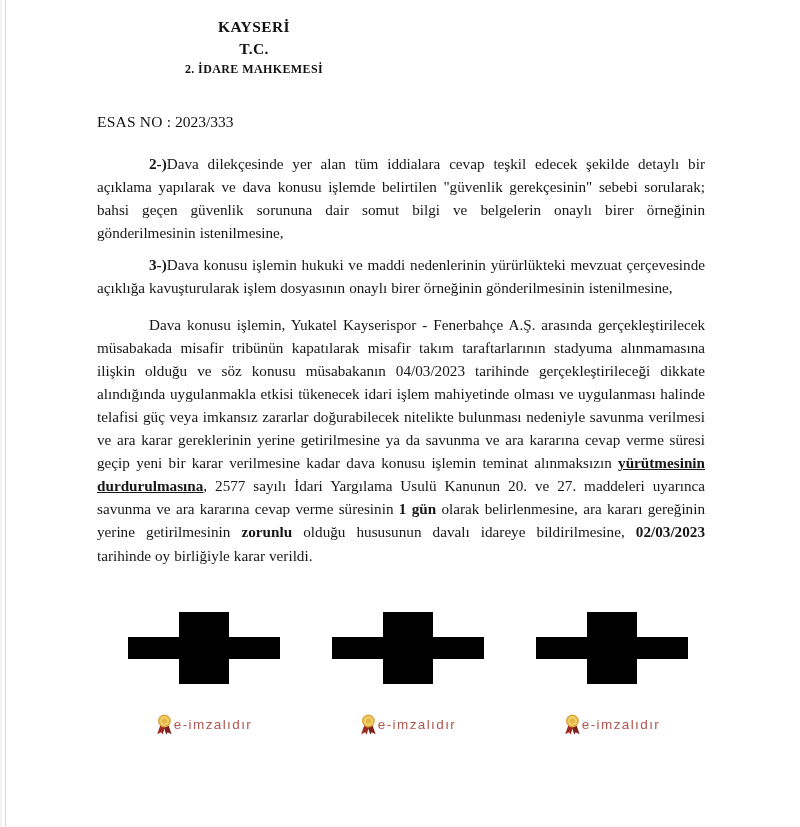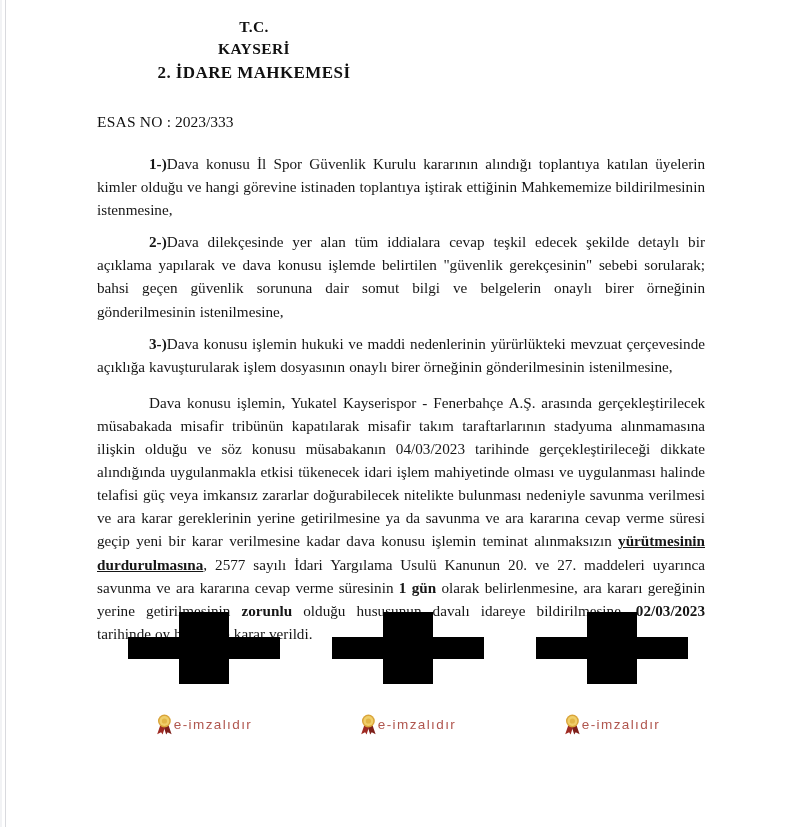--- a/index.html
+++ b/index.html
@@ -55,21 +55,21 @@
     top: 16px;
   }
   .doc-header .hline {
     font-weight: bold;
     font-size: 15.5px;
     letter-spacing: 0.4px;
     line-height: 1.45;
     color: #111;
   }
   .doc-header .hline.l3 {
-    font-size: 17px;
+    font-size: 12px;
   }
 
   .case-no {
     position: absolute;
     left: 97px;
     top: 113px;
     font-size: 15.5px;
     color: #111;
   }
   .case-no .lbl {
@@ -181,33 +181,32 @@
 </style>
 </head>
 <body>
 
 <div class="scan-edge2"></div>
 <div class="scan-edge"></div>
 
 <div class="page">
 
   <div class="doc-header">
+    <div class="hline">KAYSERİ</div>
     <div class="hline">T.C.</div>
-    <div class="hline">KAYSERİ</div>
     <div class="hline l3">2. İDARE MAHKEMESİ</div>
   </div>
 
   <div class="case-no">
     <span class="lbl">ESAS NO :</span>
     <span class="val">2023/333</span>
   </div>
 
   <div class="body-area">
 
-    <p class="para"><span class="num">1-)</span><span>Dava konusu İl Spor Güvenlik Kurulu kararının alındığı toplantıya katılan üyelerin kimler olduğu ve hangi görevine istinaden toplantıya iştirak ettiğinin Mahkememize bildirilmesinin istenmesine,</span></p>
 
     <p class="para"><span class="num">2-)</span><span>Dava dilekçesinde yer alan tüm iddialara cevap teşkil edecek şekilde detaylı bir açıklama yapılarak ve dava konusu işlemde belirtilen "güvenlik gerekçesinin" sebebi sorularak; bahsi geçen güvenlik sorununa dair somut bilgi ve belgelerin onaylı birer örneğinin gönderilmesinin istenilmesine,</span></p>
 
     <p class="para last-numbered"><span class="num">3-)</span><span>Dava konusu işlemin hukuki ve maddi nedenlerinin yürürlükteki mevzuat çerçevesinde açıklığa kavuşturularak işlem dosyasının onaylı birer örneğinin gönderilmesinin istenilmesine,</span></p>
 
     <p class="para main"><span>Dava konusu işlemin, Yukatel Kayserispor - Fenerbahçe A.Ş. arasında gerçekleştirilecek müsabakada misafir tribünün kapatılarak misafir takım taraftarlarının stadyuma alınmamasına ilişkin olduğu ve söz konusu müsabakanın 04/03/2023 tarihinde gerçekleştirileceği dikkate alındığında uygulanmakla etkisi tükenecek idari işlem mahiyetinde olması ve uygulanması halinde telafisi güç veya imkansız zararlar doğurabilecek nitelikte bulunması nedeniyle savunma verilmesi ve ara karar gereklerinin yerine getirilmesine ya da savunma ve ara kararına cevap verme süresi geçip yeni bir karar verilmesine kadar dava konusu işlemin teminat alınmaksızın </span><span class="bu">yürütmesinin durdurulmasına</span><span>, 2577 sayılı İdari Yargılama Usulü Kanunun 20. ve 27. maddeleri uyarınca savunma ve ara kararına cevap verme süresinin </span><span class="b">1 gün</span><span> olarak belirlenmesine, ara kararı gereğinin yerine getirilmesinin </span><span class="b">zorunlu</span><span> olduğu hususunun davalı idareye bildirilmesine, </span><span class="b">02/03/2023</span><span> tarihinde oy birliğiyle karar verildi.</span></p>
 
   </div>
 
   <div class="sig-row">

